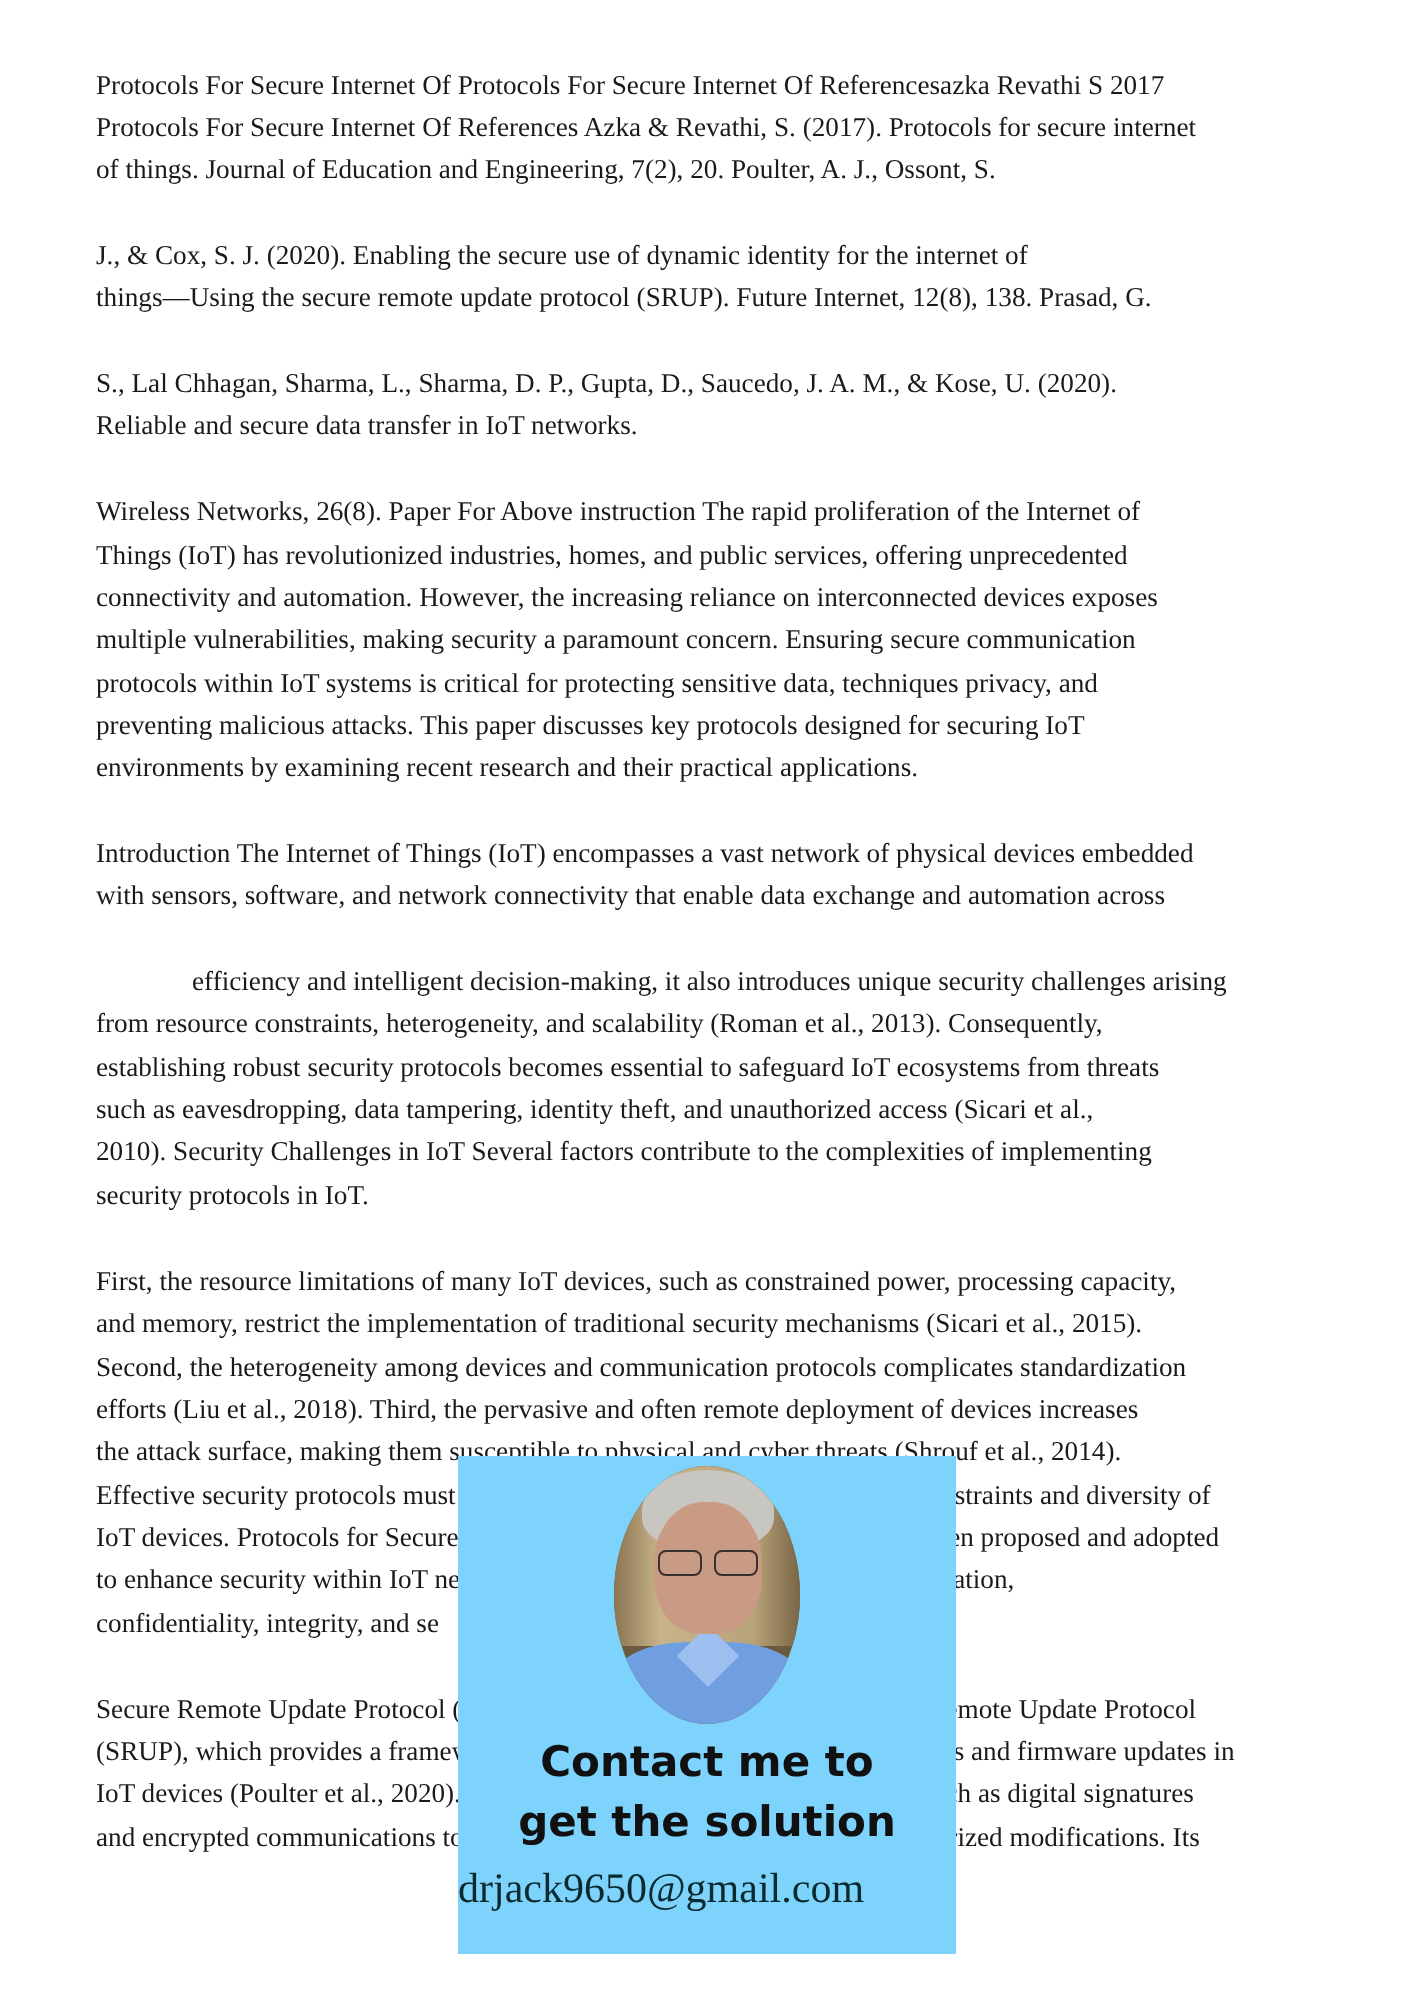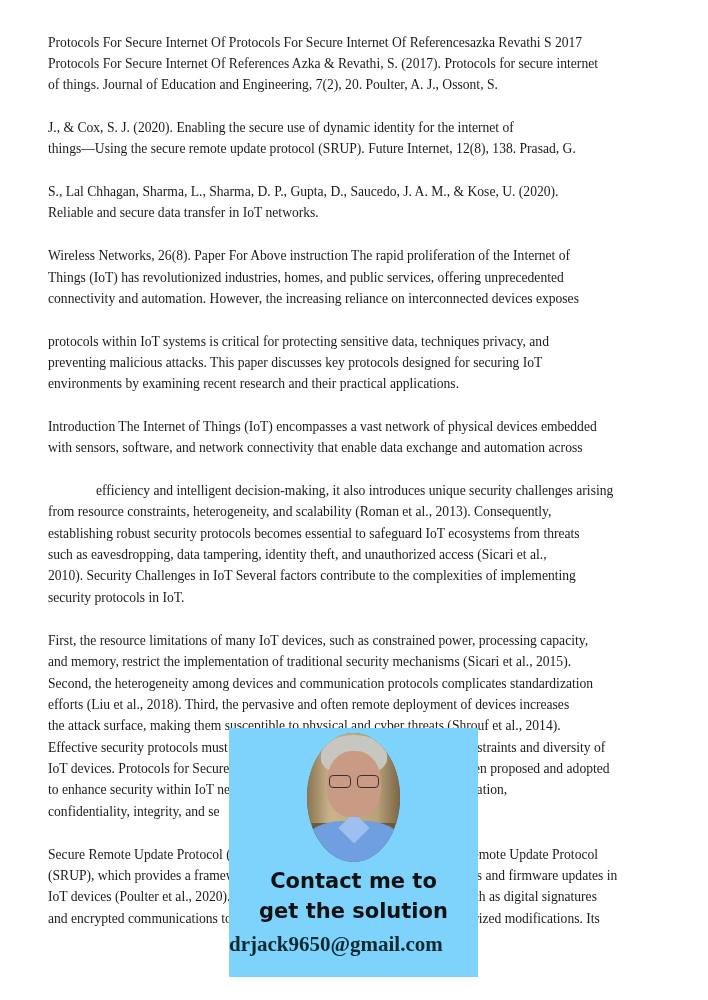--- a/index.html
+++ b/index.html
@@ -38,38 +38,39 @@
       background: #6f9fe0; border-radius: 40% 40% 0 0; }
     .portrait .collar { position: absolute; left: 36px; top: 84px; width: 22px; height: 22px;
       background: #9ec0f0; transform: rotate(45deg); }
     .contact-text {
       position: absolute; left: 0; width: 249px; text-align: center;
       font-family: "DejaVu Sans", sans-serif; font-weight: bold; color: #111111;
       font-size: 21px; line-height: 30px;
     }
     .email-text {
       position: absolute; left: 0; width: 209px; text-align: left;
-      font-family: "Liberation Serif", serif; font-weight: bold; color: #0b2a30;
+      font-family: "Liberation Serif", serif; font-weight: normal; color: #0b2a30;
       font-size: 21px; top: 204px;
     }
   </style>
 </head>
 <body>
 
 <div class="page" id="page">
     <div class="line" style="top: 35px;">Protocols For Secure Internet Of Protocols For Secure Internet Of Referencesazka Revathi S 2017</div>
     <div class="line" style="top: 56px;">Protocols For Secure Internet Of References Azka &amp; Revathi, S. (2017). Protocols for secure internet</div>
     <div class="line" style="top: 77px;">of things. Journal of Education and Engineering, 7(2), 20. Poulter, A. J., Ossont, S.</div>
     <div class="line" style="top: 120px;">J., &amp; Cox, S. J. (2020). Enabling the secure use of dynamic identity for the internet of</div>
     <div class="line" style="top: 141px;">things—Using the secure remote update protocol (SRUP). Future Internet, 12(8), 138. Prasad, G.</div>
     <div class="line" style="top: 184px;">S., Lal Chhagan, Sharma, L., Sharma, D. P., Gupta, D., Saucedo, J. A. M., &amp; Kose, U. (2020).</div>
     <div class="line" style="top: 205px;">Reliable and secure data transfer in IoT networks.</div>
     <div class="line" style="top: 248px;">Wireless Networks, 26(8). Paper For Above instruction The rapid proliferation of the Internet of</div>
     <div class="line" style="top: 270px; text-align: center;">Things (IoT) has revolutionized industries, homes, and public services, offering unprecedented</div>
     <div class="line" style="top: 291px;">connectivity and automation. However, the increasing reliance on interconnected devices exposes</div>
+    <div class="line" style="top: 312px;">multiple vulnerabilities, making security a paramount concern. Ensuring secure communication</div>
     <div class="line" style="top: 334px;">protocols within IoT systems is critical for protecting sensitive data, techniques privacy, and</div>
     <div class="line" style="top: 355px;">preventing malicious attacks. This paper discusses key protocols designed for securing IoT</div>
     <div class="line" style="top: 376px;">environments by examining recent research and their practical applications.</div>
     <div class="line" style="top: 419px;">Introduction The Internet of Things (IoT) encompasses a vast network of physical devices embedded</div>
     <div class="line" style="top: 440px;">with sensors, software, and network connectivity that enable data exchange and automation across</div>
     <div class="line" style="top: 483px; margin-left: 48px;">efficiency and intelligent decision-making, it also introduces unique security challenges arising</div>
     <div class="line" style="top: 504px;">from resource constraints, heterogeneity, and scalability (Roman et al., 2013). Consequently,</div>
     <div class="line" style="top: 526px;">establishing robust security protocols becomes essential to safeguard IoT ecosystems from threats</div>
     <div class="line" style="top: 547px;">such as eavesdropping, data tampering, identity theft, and unauthorized access (Sicari et al.,</div>
     <div class="line" style="top: 568px;">2010). Security Challenges in IoT Several factors contribute to the complexities of implementing</div>

